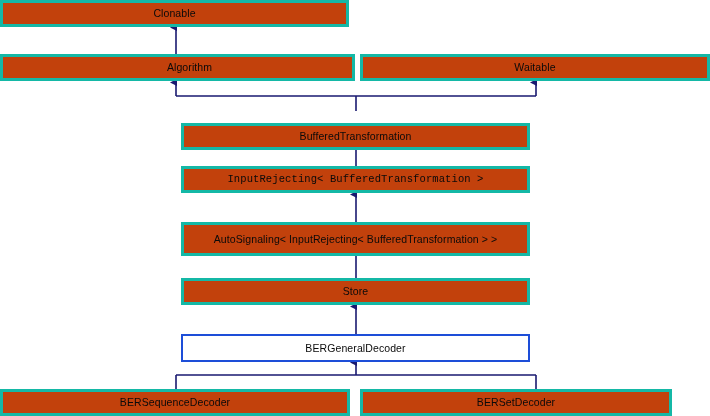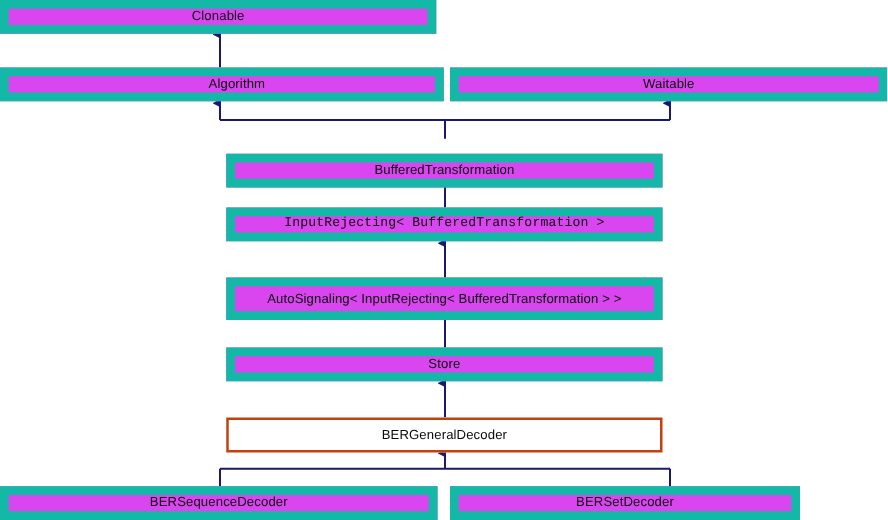--- a/index.html
+++ b/index.html
@@ -25,33 +25,33 @@
     width: 710px;
     height: 416px;
     pointer-events: none;
   }
   .node {
     position: absolute;
     box-sizing: border-box;
     display: flex;
     align-items: center;
     justify-content: center;
-    background: #d946ef;
-    border: 7px solid #14b8a6;
+    background: #c2410c;
+    border: 3px solid #14b8a6;
     color: #0a0a0a;
     font-size: 10.5px;
     line-height: 1;
     letter-spacing: 0.1px;
     white-space: nowrap;
     overflow: hidden;
     z-index: 2;
   }
   .node.current {
     background: #ffffff;
-    border: 2px solid #c2410c;
+    border: 2px solid #1d4ed8;
   }
   .node-label {
     display: block;
     padding: 0 4px;
   }
 </style>
 </head>
 <body>
 
 <div id="diagram">
@@ -127,17 +127,17 @@
   </div>
 
   <div class="node current" style="left:181px; top:334px; width:349px; height:28px;">
     <span class="node-label">BERGeneralDecoder</span>
   </div>
 
   <div class="node" style="left:0px; top:389px; width:350px; height:27px;justify-content:center;">
     <span class="node-label">BERSequenceDecoder</span>
   </div>
 
-  <div class="node" style="left:360px; top:389px; width:280px; height:27px;">
+  <div class="node" style="left:360px; top:389px; width:312px; height:27px;">
     <span class="node-label">BERSetDecoder</span>
   </div>
 
 </div>
 
 </body></html>

